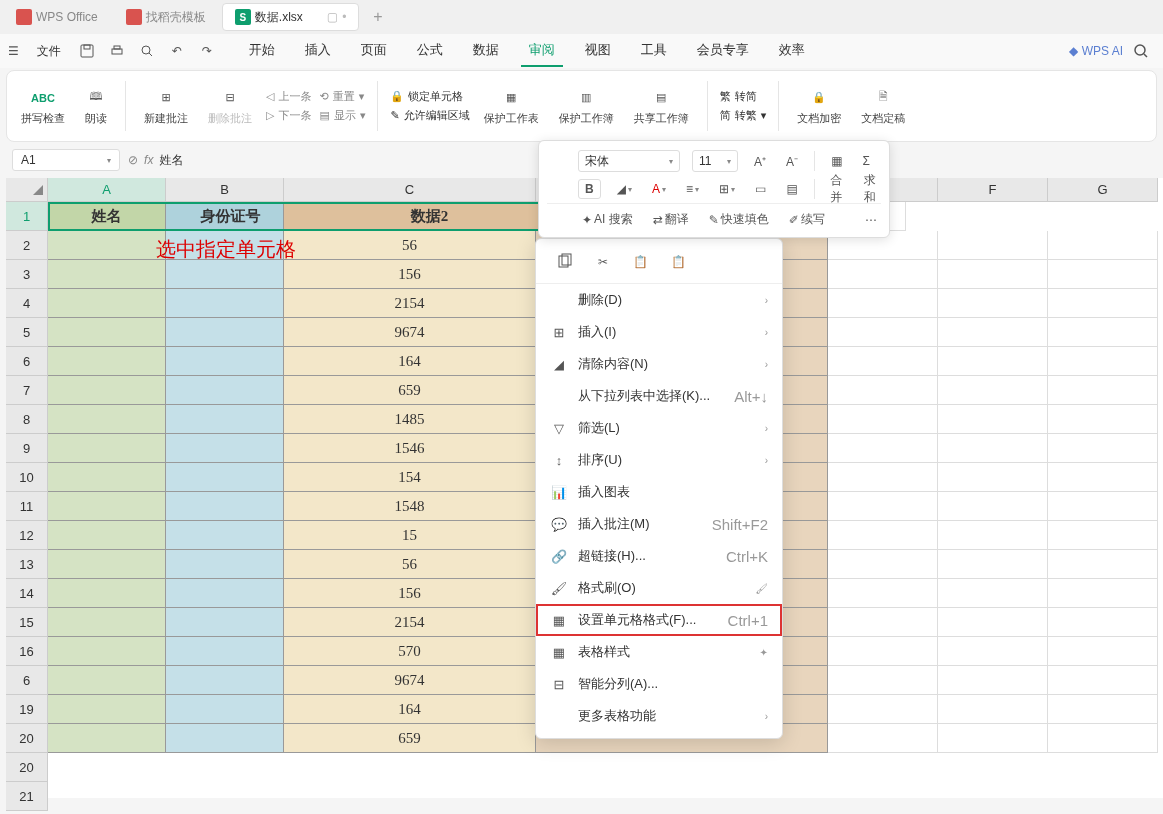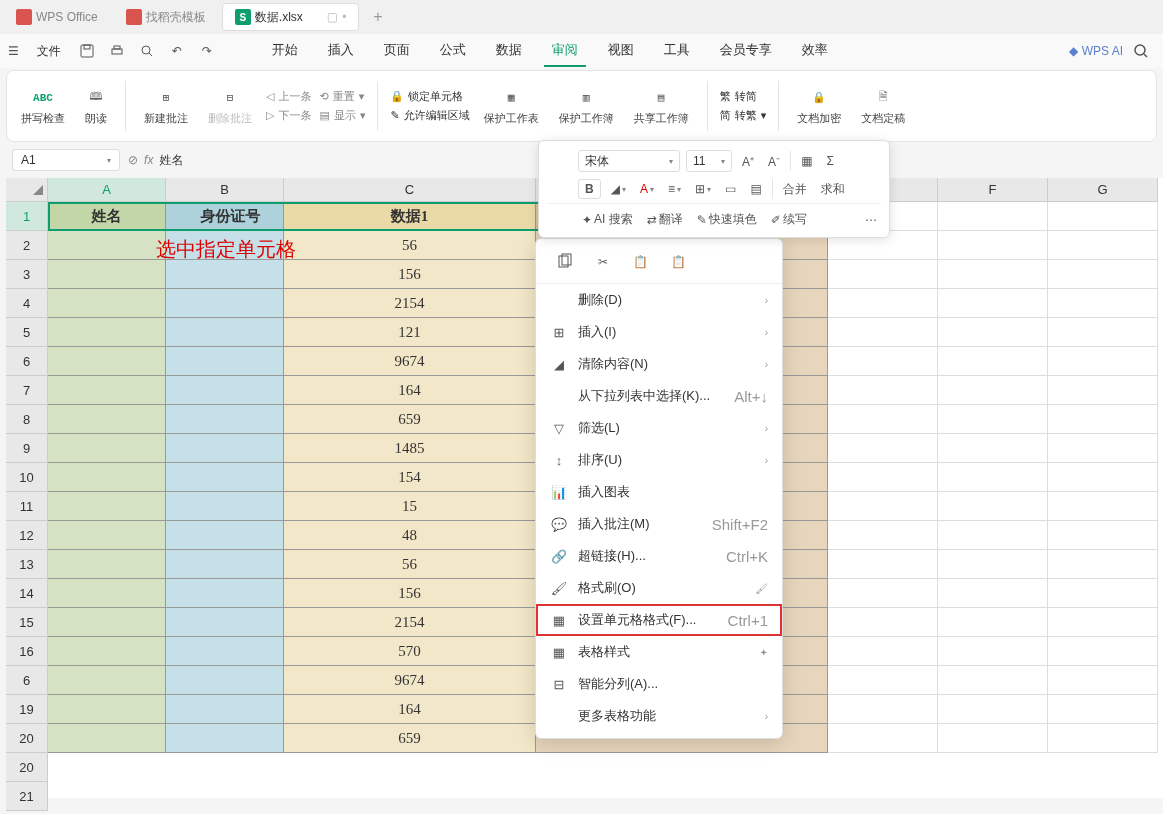--- a/index.html
+++ b/index.html
@@ -12,31 +12,31 @@
 .app-tab.active { background: #fff; border: 1px solid #ddd; }
 .wps-icon { width: 16px; height: 16px; background: #d9534f; border-radius: 2px; display: inline-block; }
 .doc-icon-s { width: 16px; height: 16px; background: #0e9e6e; border-radius: 2px; color: #fff; font-size: 10px; display: flex; align-items: center; justify-content: center; font-weight: bold; }
 .plus-tab { padding: 0 10px; color: #999; font-size: 16px; }
 
 
 .menubar { height: 34px; background: #f9f9f9; display: flex; align-items: center; padding: 0 4px; gap: 6px; }
 .ham { padding: 2px 4px; color: #555; }
 .file-btn { padding: 4px 8px; }
 .qat-icon { width: 24px; height: 24px; display: flex; align-items: center; justify-content: center; color: #555; }
-.menu-tabs { display: flex; margin-left: 39px; gap: 14px; text-align: center; }
+.menu-tabs { display: flex; margin-left: 16px; gap: 14px; text-align: center; }
 .menu-tab { padding: 6px 8px; font-size: 13px; color: #333; }
 .menu-tab.active { color: #0e9e6e; border-bottom: 2px solid #0e9e6e; }
 .menu-right { margin-left: auto; display: flex; gap: 10px; align-items: center; padding-right: 10px; }
 .wps-ai { color: #5b7fd1; font-weight: 500; }
 
 
 .ribbon { height: 72px; background: #fff; border: 1px solid #e5e5e5; border-radius: 8px; margin: 2px 6px; display: flex; align-items: center; padding: 4px 8px; gap: 8px; }
 .ribbon-group { display: flex; flex-direction: column; align-items: center; gap: 2px; font-size: 11px; color: #444; padding: 0 6px; }
 .ribbon-sep { width: 1px; height: 50px; background: #e5e5e5; margin: 0 4px; }
-.ribbon-icon { width: 22px; height: 22px; color: #555; display: flex; align-items: center; justify-content: center; font-family: Liberation Mono, monospace; }
+.ribbon-icon { width: 22px; height: 22px; color: #555; display: flex; align-items: center; justify-content: center; }
 .ribbon-col { display: flex; flex-direction: column; gap: 4px; font-size: 11px; }
 .ribbon-mini { display: flex; align-items: center; gap: 4px; color: #888; }
 
 
 .formulabar { height: 28px; display: flex; align-items: center; padding: 0 6px; gap: 8px; margin: 4px 6px; }
 .namebox { width: 108px; height: 22px; border: 1px solid #ddd; background: #fff; padding: 0 8px; display: flex; align-items: center; justify-content: space-between; font-size: 12px; border-radius: 3px; }
 .fx-area { display: flex; align-items: center; gap: 6px; color: #888; }
 .fx-input { color: #333; }
 
 
@@ -60,21 +60,21 @@
 .cE, .cF, .cG { width: 110px; background: #fff; border-right: 1px solid #ddd; border-bottom: 1px solid #ddd; }
 .hdr.cA { background: #c2d6a8; }
 .hdr.cB { background: #aed2dc; padding-left: 12px; }
 .hdr.cC { background: #eadaa8; }
 .hdr.cD { background: #dec09c; }
 .redsel { position: absolute; color: #d00; font-size: 20px; font-family: Liberation Sans, sans-serif; z-index: 5; }
 .active-border { position: absolute; border: 2px solid #0e9e6e; pointer-events: none; }
 
 
 .mini-toolbar { position: absolute; background: #fff; border: 1px solid #ddd; border-radius: 6px; box-shadow: 0 2px 12px rgba(0,0,0,0.12); padding: 6px 8px; z-index: 20; width: 352px; }
-.mt-row { display: flex; align-items: center; gap: 6px; height: 28px; padding-left: 31px; }
+.mt-row { display: flex; align-items: center; gap: 12px; height: 28px; padding-left: 31px; }
 .mt-sep { width: 1px; height: 20px; background: #e5e5e5; }
 .mt-item { padding: 2px 4px; color: #555; display: flex; align-items: center; gap: 2px; font-size: 12px; }
 .mt-font { width: 102px; border: 1px solid #ddd; border-radius: 3px; height: 22px; padding: 0 6px; display: flex; align-items: center; justify-content: space-between; }
 .mt-size { width: 46px; border: 1px solid #ddd; border-radius: 3px; height: 22px; padding: 0 6px; display: flex; align-items: center; justify-content: space-between; }
 .caret { font-size: 8px; color: #888; }
 
 
 .context-menu { position: absolute; background: #fff; border: 1px solid #ddd; border-radius: 6px; box-shadow: 0 4px 20px rgba(0,0,0,0.15); width: 248px; z-index: 19; padding: 6px 0; }
 .ctx-top { display: flex; gap: 16px; padding: 6px 18px 10px; border-bottom: 1px solid #eee; }
 .ctx-ico { width: 22px; height: 22px; color: #555; display: flex; align-items: center; justify-content: center; }
@@ -259,21 +259,20 @@
       <div class="row-h">6</div>
       <div class="row-h">19</div>
       <div class="row-h">20</div>
       <div class="row-h">20</div>
       <div class="row-h">21</div>
     </div>
   <div class="cells" id="cells">
       <div class="cell-row">
         <div class="cell cA hdr">姓名</div>
         <div class="cell cB hdr">身份证号</div>
-        <div class="cell cC hdr">数据1</div>
         <div class="cell cD hdr">数据2</div>
         <div class="cell cE"></div>
         <div class="cell cF"></div>
         <div class="cell cG"></div>
       </div>
       <div class="cell-row">
         <div class="cell cA"></div>
         <div class="cell cB"></div>
         <div class="cell cC">56</div>
         <div class="cell cD"></div>
@@ -295,29 +294,20 @@
         <div class="cell cB"></div>
         <div class="cell cC">2154</div>
         <div class="cell cD"></div>
         <div class="cell cE"></div>
         <div class="cell cF"></div>
         <div class="cell cG"></div>
       </div>
       <div class="cell-row">
         <div class="cell cA"></div>
         <div class="cell cB"></div>
-        <div class="cell cC">121</div>
-        <div class="cell cD"></div>
-        <div class="cell cE"></div>
-        <div class="cell cF"></div>
-        <div class="cell cG"></div>
-      </div>
-      <div class="cell-row">
-        <div class="cell cA"></div>
-        <div class="cell cB"></div>
         <div class="cell cC">9674</div>
         <div class="cell cD"></div>
         <div class="cell cE"></div>
         <div class="cell cF"></div>
         <div class="cell cG"></div>
       </div>
       <div class="cell-row">
         <div class="cell cA"></div>
         <div class="cell cB"></div>
         <div class="cell cC">164</div>
@@ -340,39 +330,48 @@
         <div class="cell cB"></div>
         <div class="cell cC">1485</div>
         <div class="cell cD"></div>
         <div class="cell cE"></div>
         <div class="cell cF"></div>
         <div class="cell cG"></div>
       </div>
       <div class="cell-row">
         <div class="cell cA"></div>
         <div class="cell cB"></div>
+        <div class="cell cC">1546</div>
+        <div class="cell cD"></div>
+        <div class="cell cE"></div>
+        <div class="cell cF"></div>
+        <div class="cell cG"></div>
+      </div>
+      <div class="cell-row">
+        <div class="cell cA"></div>
+        <div class="cell cB"></div>
         <div class="cell cC">154</div>
         <div class="cell cD"></div>
         <div class="cell cE"></div>
         <div class="cell cF"></div>
         <div class="cell cG"></div>
       </div>
       <div class="cell-row">
         <div class="cell cA"></div>
         <div class="cell cB"></div>
+        <div class="cell cC">1548</div>
+        <div class="cell cD"></div>
+        <div class="cell cE"></div>
+        <div class="cell cF"></div>
+        <div class="cell cG"></div>
+      </div>
+      <div class="cell-row">
+        <div class="cell cA"></div>
+        <div class="cell cB"></div>
         <div class="cell cC">15</div>
-        <div class="cell cD"></div>
-        <div class="cell cE"></div>
-        <div class="cell cF"></div>
-        <div class="cell cG"></div>
-      </div>
-      <div class="cell-row">
-        <div class="cell cA"></div>
-        <div class="cell cB"></div>
-        <div class="cell cC">48</div>
         <div class="cell cD"></div>
         <div class="cell cE"></div>
         <div class="cell cF"></div>
         <div class="cell cG"></div>
       </div>
       <div class="cell-row">
         <div class="cell cA"></div>
         <div class="cell cB"></div>
         <div class="cell cC">56</div>
         <div class="cell cD"></div>

